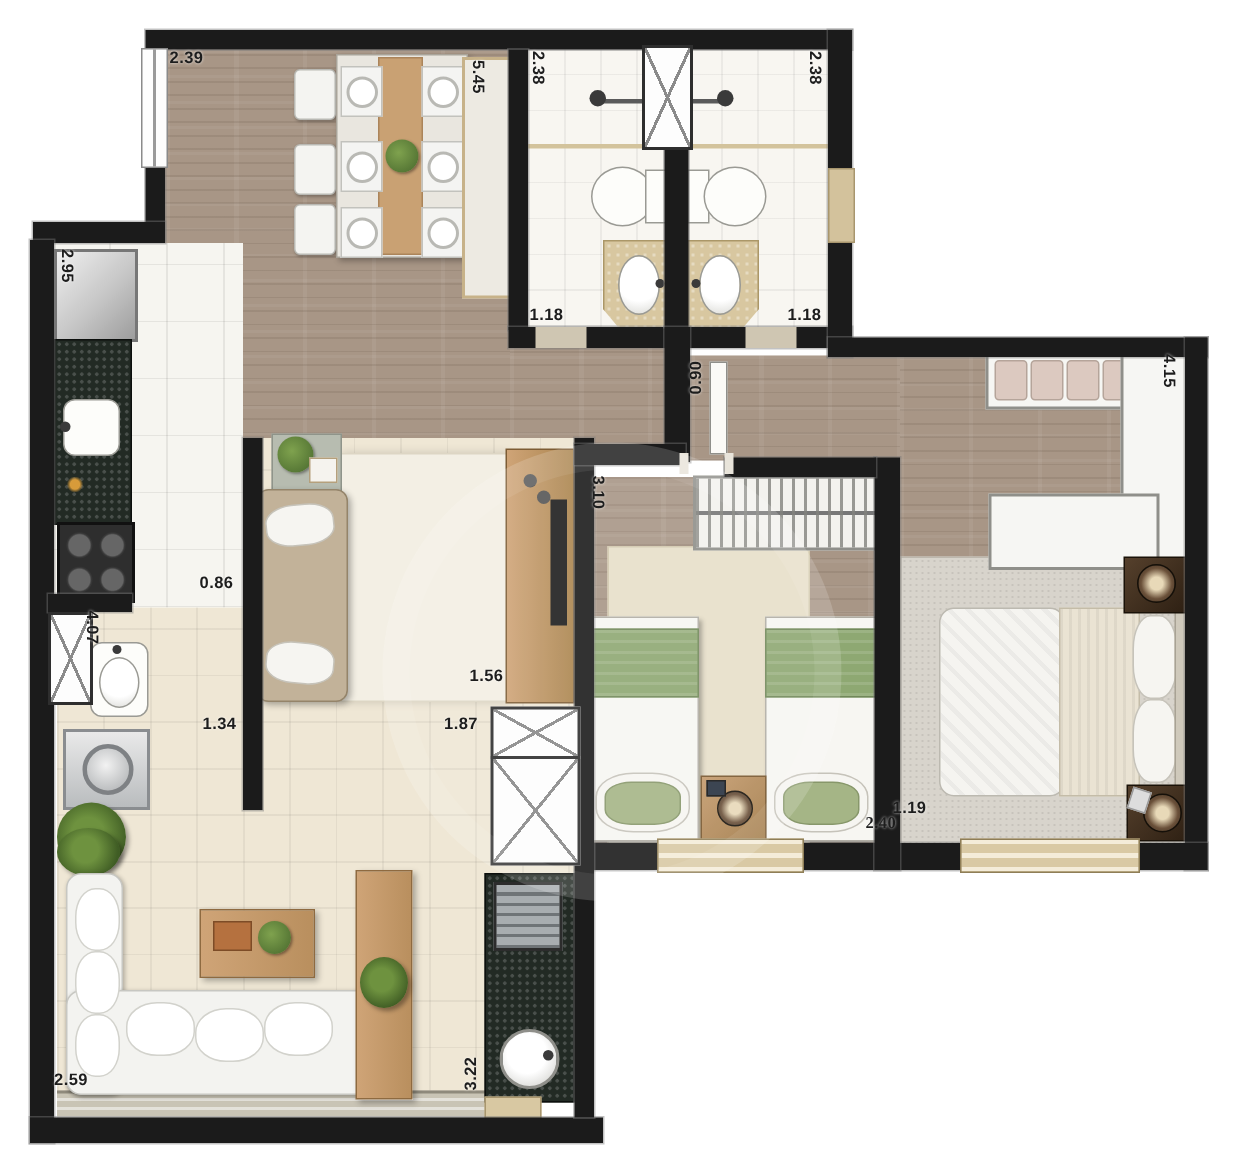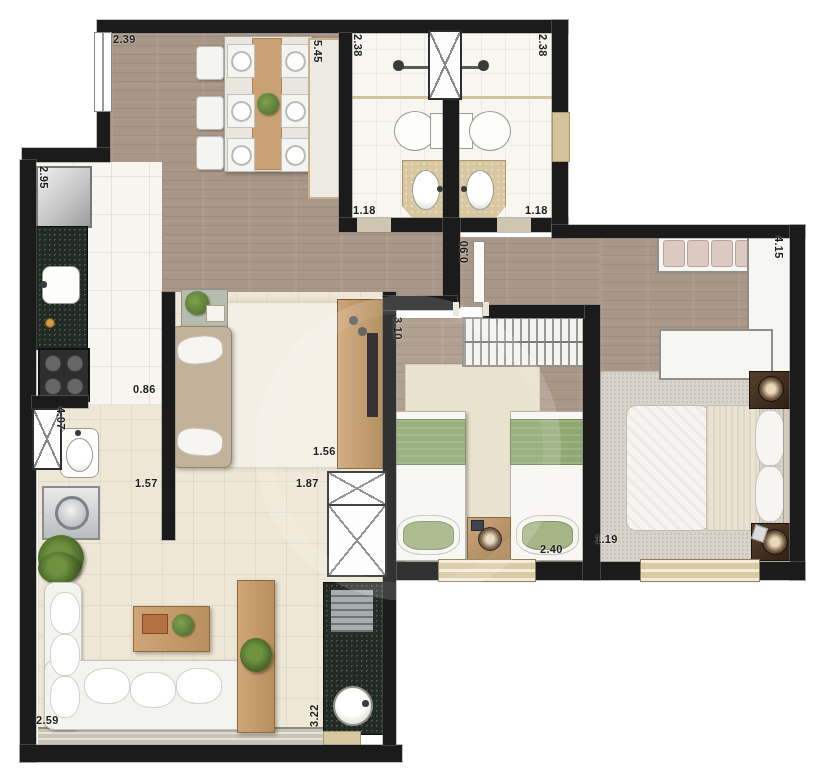--- a/index.html
+++ b/index.html
@@ -302,23 +302,23 @@
   <div class="abs dim" style="left:113px;top:33px;">2.39</div>
   <div class="abs dim v90" style="left:324px;top:40px;">5.45</div>
   <div class="abs dim v90" style="left:364px;top:34px;">2.38</div>
   <div class="abs dim v90" style="left:549px;top:34px;">2.38</div>
   <div class="abs dim" style="left:353px;top:204px;">1.18</div>
   <div class="abs dim" style="left:525px;top:204px;">1.18</div>
   <div class="abs dim v270" style="left:458px;top:263px;">0.90</div>
   <div class="abs dim v90" style="left:50px;top:166px;">2.95</div>
   <div class="abs dim" style="left:133px;top:383px;">0.86</div>
   <div class="abs dim v90" style="left:67px;top:407px;">4.07</div>
-  <div class="abs dim" style="left:135px;top:477px;">1.57</div>
+  <div class="abs dim" style="left:135px;top:477px;">1.34</div>
   <div class="abs dim" style="left:313px;top:445px;">1.56</div>
   <div class="abs dim" style="left:296px;top:477px;">1.87</div>
   <div class="abs dim v90" style="left:404px;top:317px;">3.10</div>
-  <div class="abs dim" style="left:540px;top:543px;">2.40</div>
+  <div class="abs dim" style="left:577px;top:543px;font-family:Liberation Serif, serif;">2.40</div>
   <div class="abs dim" style="left:595px;top:533px;">1.19</div>
   <div class="abs dim v90" style="left:785px;top:236px;">4.15</div>
   <div class="abs dim" style="left:36px;top:714px;">2.59</div>
   <div class="abs dim v270" style="left:308px;top:727px;">3.22</div>
 
 </div>
 
 </body></html>

